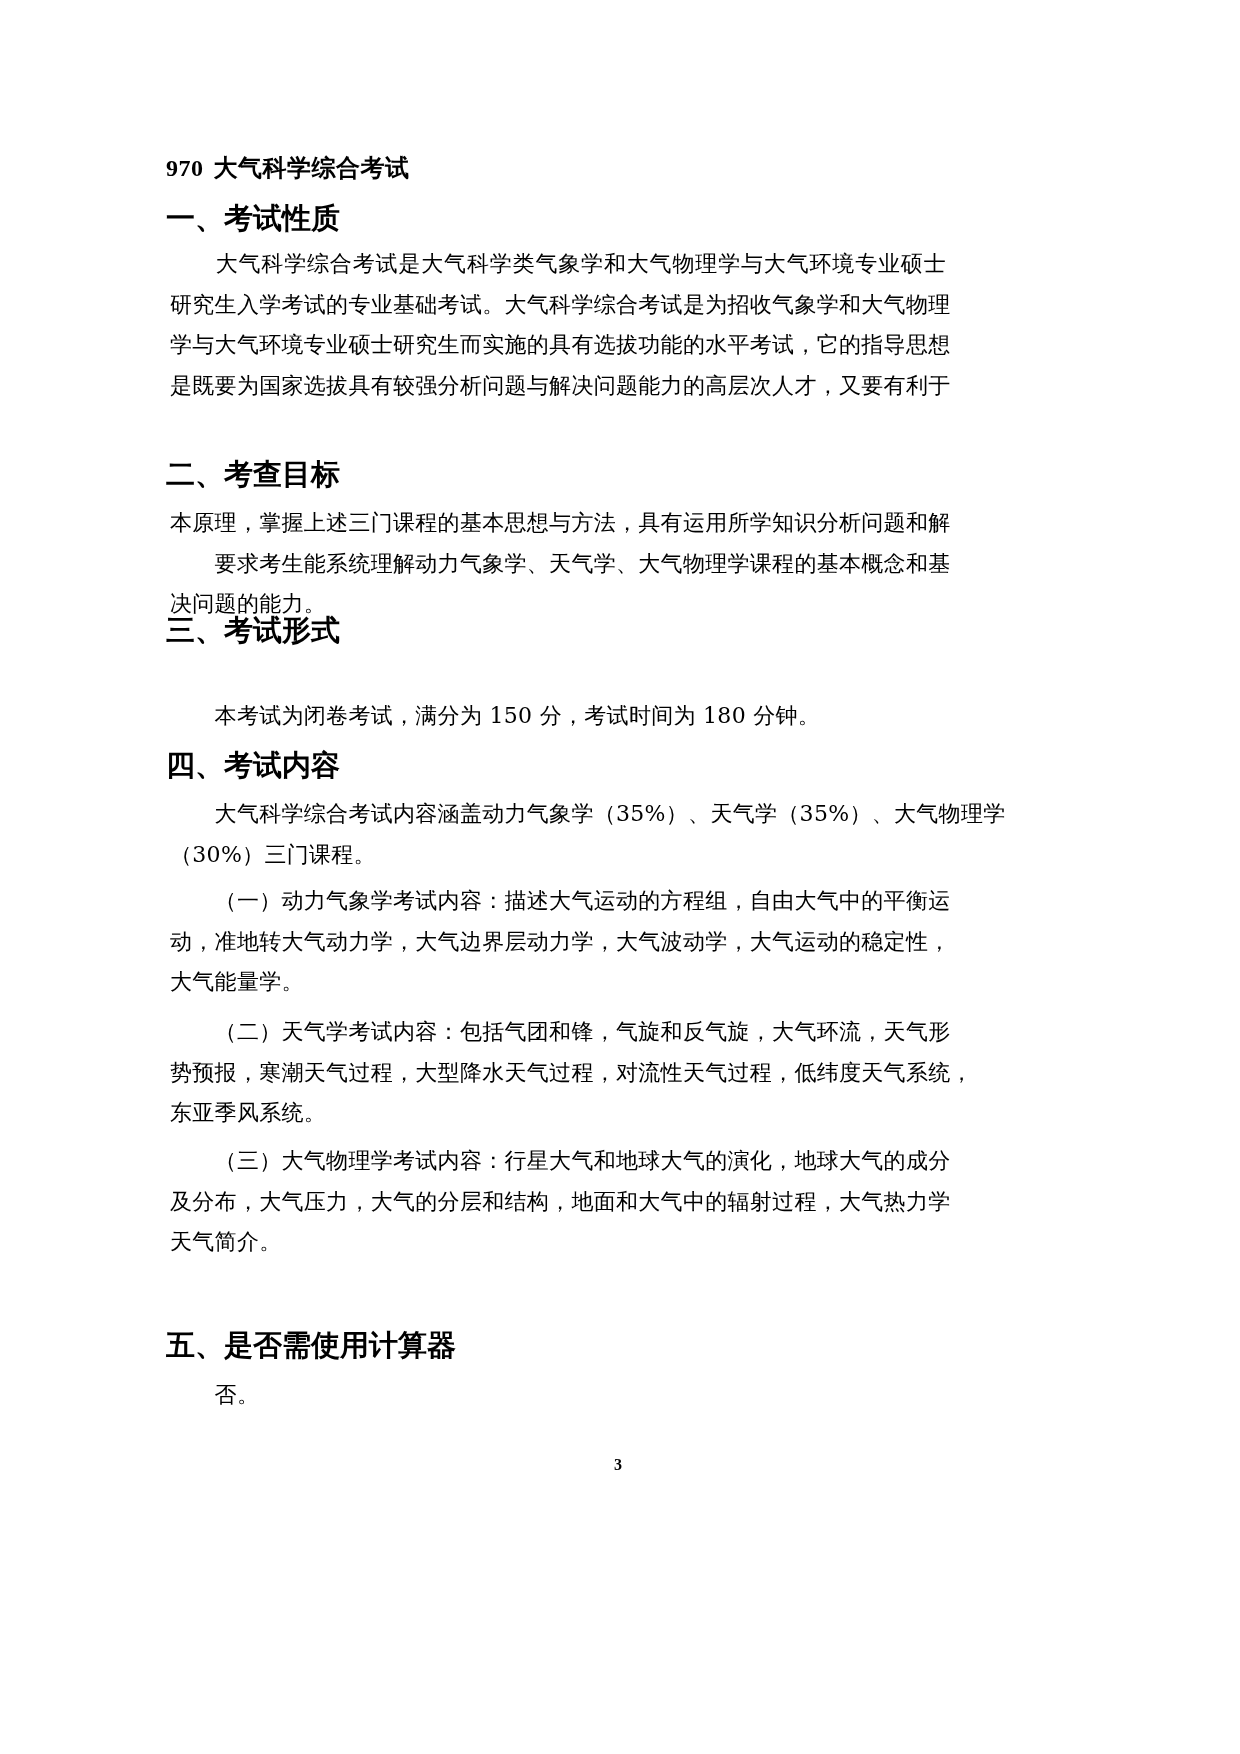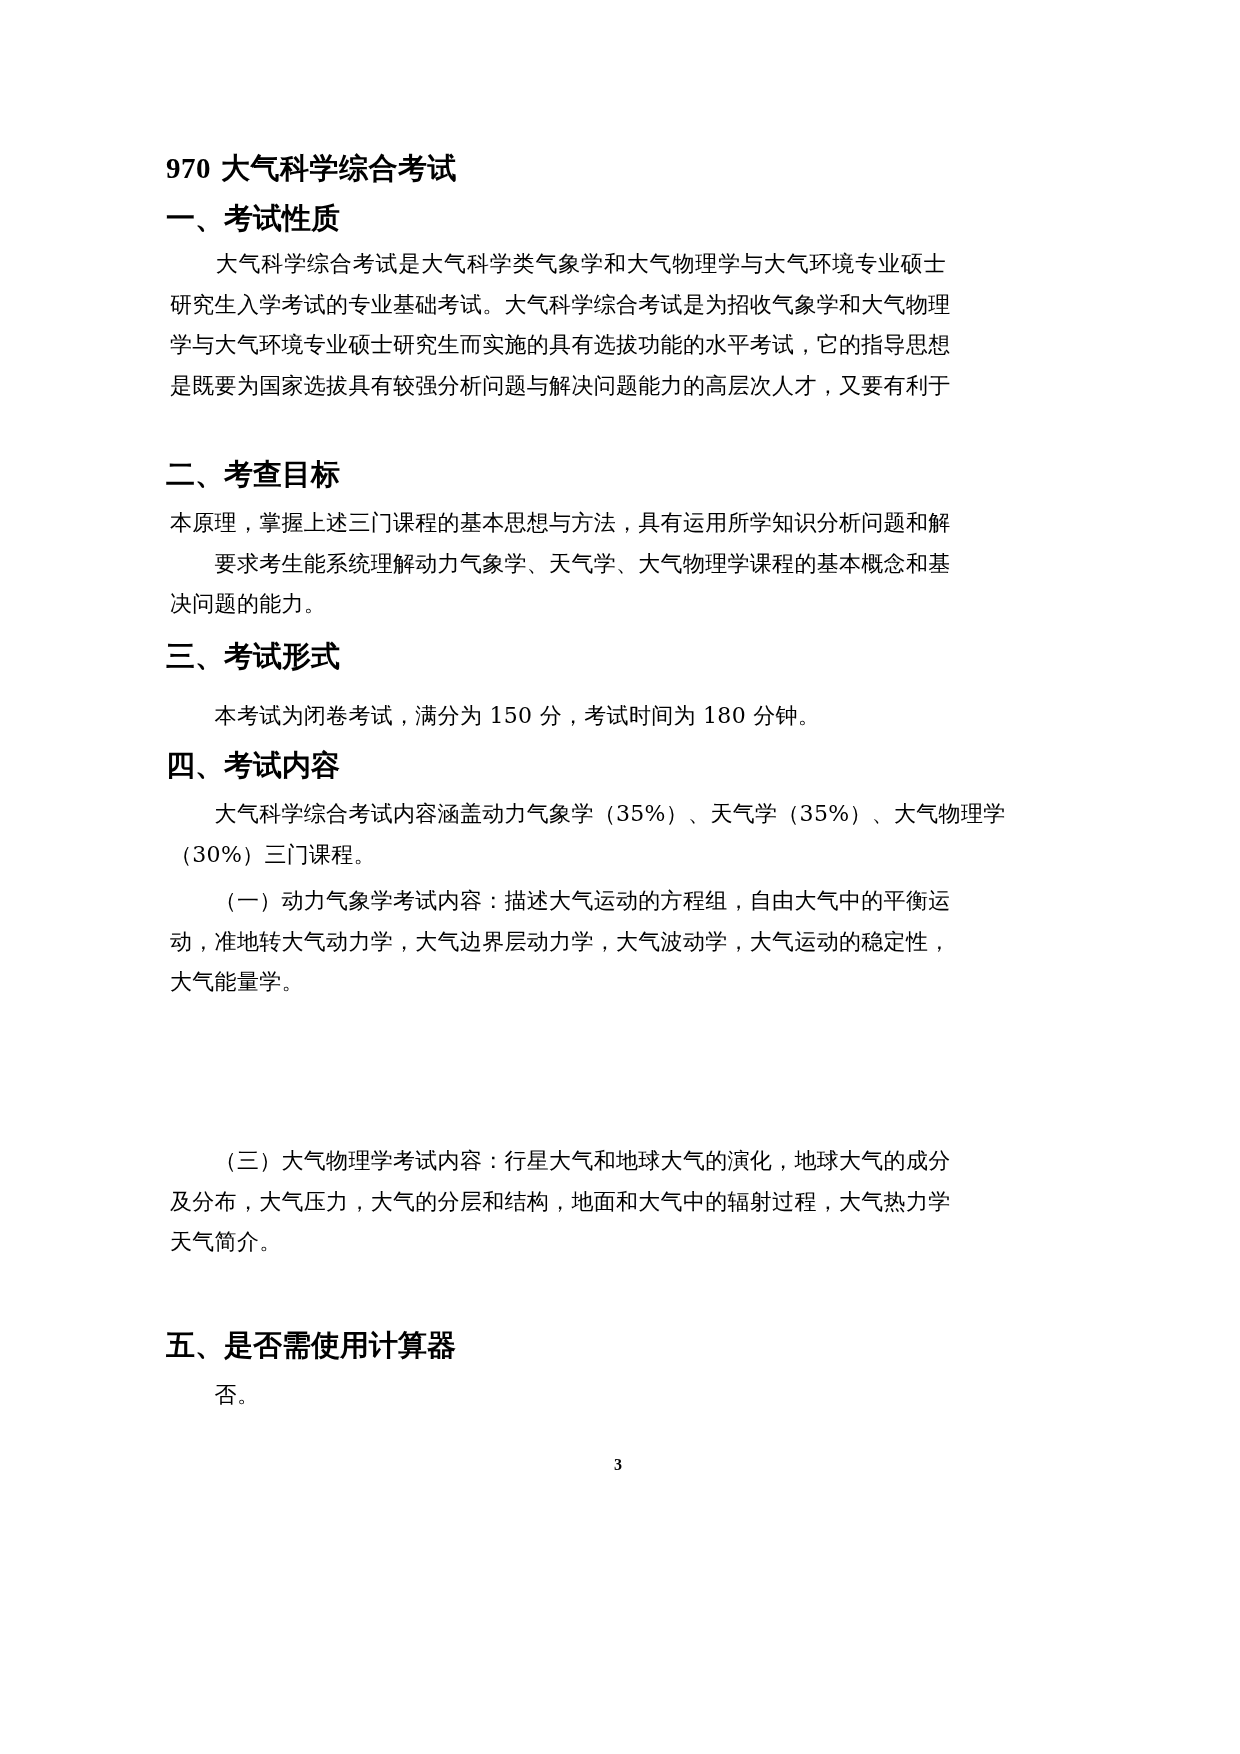--- a/index.html
+++ b/index.html
@@ -1,20 +1,20 @@
 <!DOCTYPE html>
 <html><head>
 <meta charset="utf-8">
 <style>
   html, body { margin: 0; padding: 0; background: #ffffff; }
   body { width: 1240px; height: 1754px; position: relative; overflow: hidden;
          font-family: "DejaVu Serif", "Liberation Serif", serif; color: #000; }
   .page { position: absolute; left: 0; top: 0; width: 1240px; height: 1754px; background: #fff; }
   .title { position: absolute; left: 166px; top: 150px; font-family: "DejaVu Sans", "Liberation Sans", sans-serif;
-           font-weight: bold; font-size: 29px; line-height: 36px; white-space: nowrap; letter-spacing: 0.5px; }
+           font-weight: bold; font-size: 24px; line-height: 36px; white-space: nowrap; letter-spacing: 0.5px; }
   .title .num { font-family: "Liberation Serif", serif; font-weight: bold; margin-right: 10px; }
   .h { position: absolute; left: 166px; font-family: Liberation Sans, sans-serif;
        font-weight: bold; font-size: 29px; line-height: 32px; white-space: nowrap; }
   .p { position: absolute; left: 170px; width: 776px; font-size: 22px; line-height: 40.5px;
        text-align: justify; text-align-last: left; word-break: break-all; letter-spacing: 0.3px; }
   .line { display: block; white-space: nowrap; height: 40.5px; text-align: justify; text-align-last: justify; }
   .line.last { text-align-last: left; }
   .pagenum { position: absolute; left: 614px; top: 1456px; font-family: "Liberation Serif", serif;
              font-size: 16px; font-weight: bold; }
 </style>
@@ -35,34 +35,39 @@
     <span class="line">是既要为国家选拔具有较强分析问题与解决问题能力的高层次人才，又要有利于</span>
   </div>
 
   <div class="h" style="top:458px;">二、考查目标</div>
   <div class="p" style="top:503px;">
     <span class="line">本原理，掌握上述三门课程的基本思想与方法，具有运用所学知识分析问题和解</span>
     <span class="line">　　要求考生能系统理解动力气象学、天气学、大气物理学课程的基本概念和基</span>
     <span class="line last">决问题的能力。</span>
   </div>
 
-  <div class="h" style="top:640px;">三、考试形式</div>
+  <div class="h" style="top:614px;">三、考试形式</div>
   <div class="p" style="top:696px;">
     <span class="line last">　　本考试为闭卷考试，满分为 150 分，考试时间为 180 分钟。</span>
   </div>
 
   <div class="h" style="top:749px;">四、考试内容</div>
   <div class="p" style="top:794px;">
     <span class="line">　　大气科学综合考试内容涵盖动力气象学（35%）、天气学（35%）、大气物理学</span>
     <span class="line last">（30%）三门课程。</span>
   </div>
   <div class="p" style="top:881px;">
     <span class="line">　　（一）动力气象学考试内容：描述大气运动的方程组，自由大气中的平衡运</span>
     <span class="line">动，准地转大气动力学，大气边界层动力学，大气波动学，大气运动的稳定性，</span>
     <span class="line last">大气能量学。</span>
+  </div>
+  <div class="p" style="top:1012px;">
+    <span class="line">　　（二）天气学考试内容：包括气团和锋，气旋和反气旋，大气环流，天气形</span>
+    <span class="line">势预报，寒潮天气过程，大型降水天气过程，对流性天气过程，低纬度天气系统，</span>
+    <span class="line last">东亚季风系统。</span>
   </div>
   <div class="p" style="top:1141px;">
     <span class="line">　　（三）大气物理学考试内容：行星大气和地球大气的演化，地球大气的成分</span>
     <span class="line">及分布，大气压力，大气的分层和结构，地面和大气中的辐射过程，大气热力学</span>
     <span class="line last">天气简介。</span>
   </div>
 
   <div class="h" style="top:1329px;">五、是否需使用计算器</div>
   <div class="p" style="top:1375px;">
     <span class="line last">　　否。</span>

